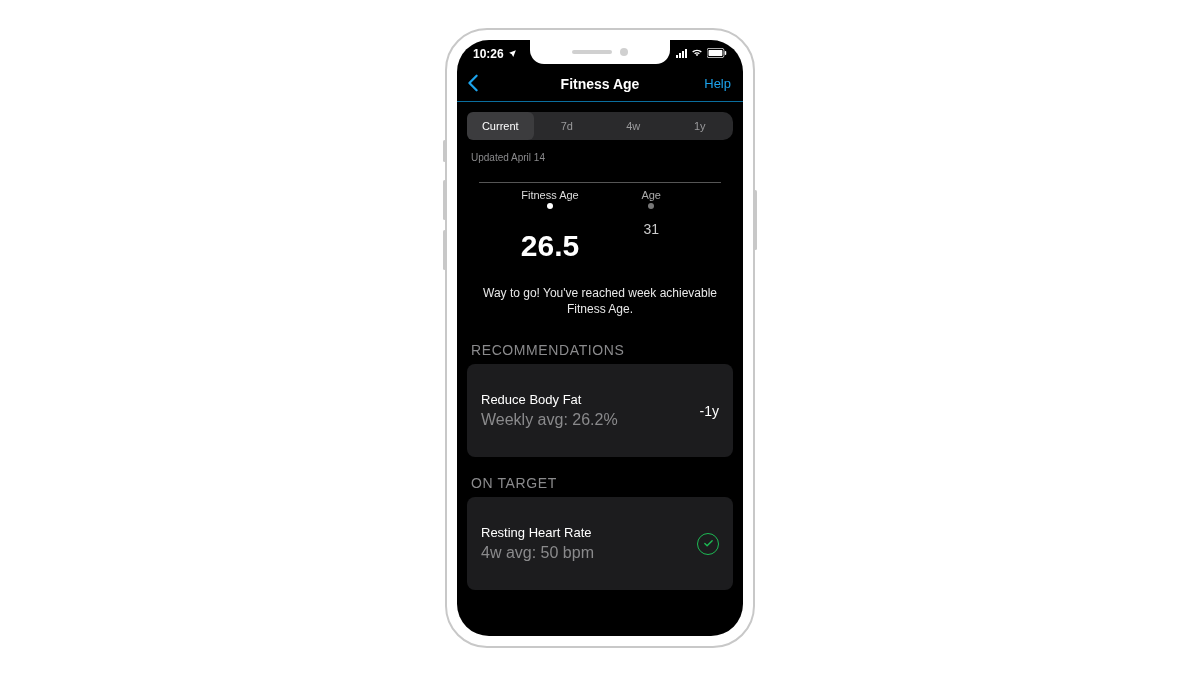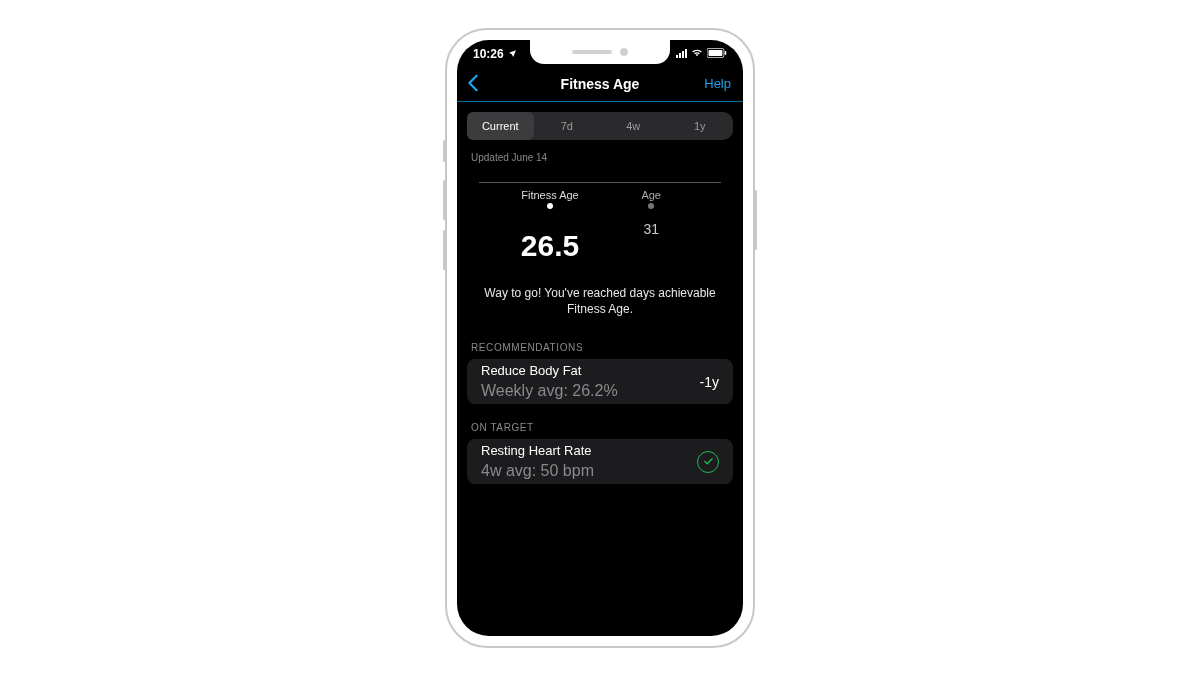--- a/index.html
+++ b/index.html
@@ -135,30 +135,30 @@
   .age-col .val-big { font-size: 30px; font-weight: 700; margin-top: 20px; }
   .age-col .val-small { font-size: 14px; color: #ccc; margin-top: 12px; }
   .message {
     font-size: 12px;
     color: #e8e8e8;
     text-align: center;
     padding: 12px 24px 16px 24px;
     line-height: 1.4;
   }
   .section-label {
-    font-size: 10px;
+    font-size: 14px;
     color: #8a8a8c;
     letter-spacing: 0.6px;
     padding: 8px 14px 6px 14px;
   }
   .card {
     margin: 0 10px 10px 10px;
     background: #1c1c1e;
     border-radius: 8px;
-    padding: 4px 14px;
+    padding: 28px 14px;
     display: flex;
     align-items: center;
     justify-content: space-between;
   }
   .card .left { display: flex; flex-direction: column; gap: 4px; }
   .card .title { font-size: 13px; color: #fff; }
   .card .sub { font-size: 16px; color: #8a8a8c; }
   .card .trail { font-size: 14px; color: #fff; }
   .check-ring {
     width: 22px; height: 22px;
@@ -231,39 +231,39 @@
       <div class="help">Help</div>
     </div>
 
     <div class="segmented">
       <div class="seg active">Current</div>
       <div class="seg">7d</div>
       <div class="seg">4w</div>
       <div class="seg">1y</div>
     </div>
 
-    <div class="updated">Updated June 14</div>
+    <div class="updated">Updated April 14</div>
 
     <div class="age-block">
       <div class="age-line"></div>
       <div class="age-row">
         <div class="age-col">
           <div class="lbl">Fitness Age</div>
           <div class="dot white"></div>
           <div class="val-big">26.5</div>
         </div>
         <div class="age-col secondary">
           <div class="lbl">Age</div>
           <div class="dot gray"></div>
           <div class="val-small">31</div>
         </div>
       </div>
     </div>
 
-    <div class="message">Way to go! You've reached days achievable Fitness Age.</div>
+    <div class="message">Way to go! You've reached week achievable Fitness Age.</div>
 
     <div class="section-label">RECOMMENDATIONS</div>
     <div class="card">
       <div class="left">
         <div class="title">Reduce Body Fat</div>
         <div class="sub">Weekly avg: 26.2%</div>
       </div>
       <div class="trail">-1y</div>
     </div>
 

